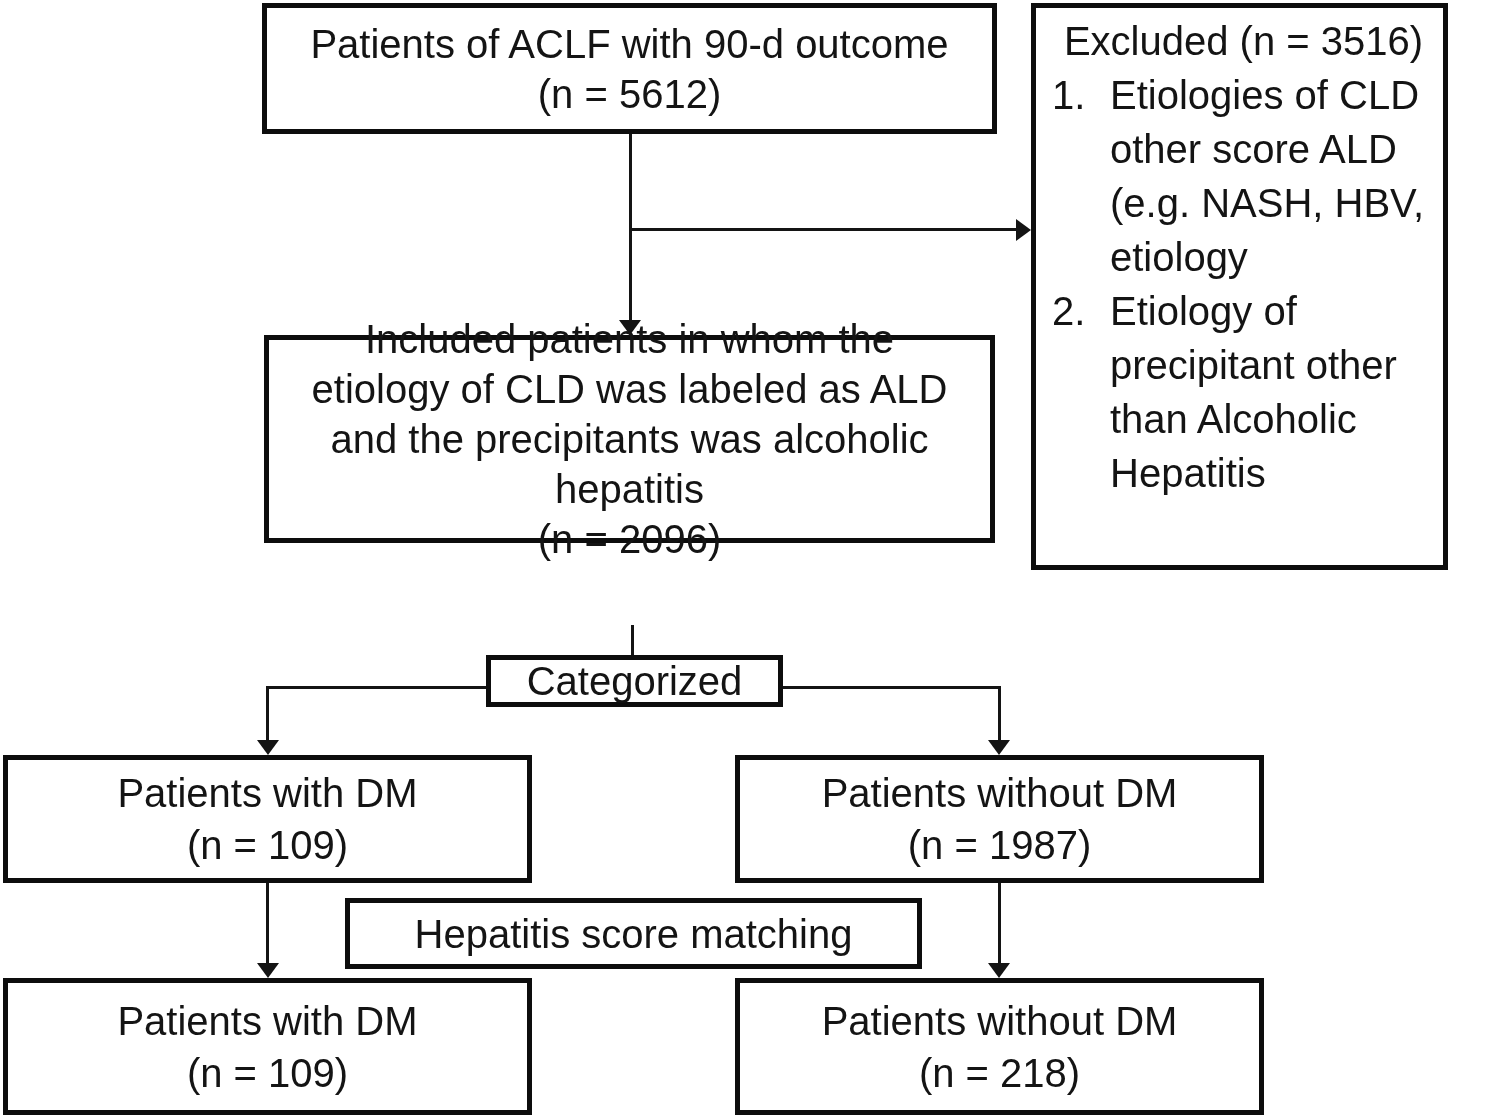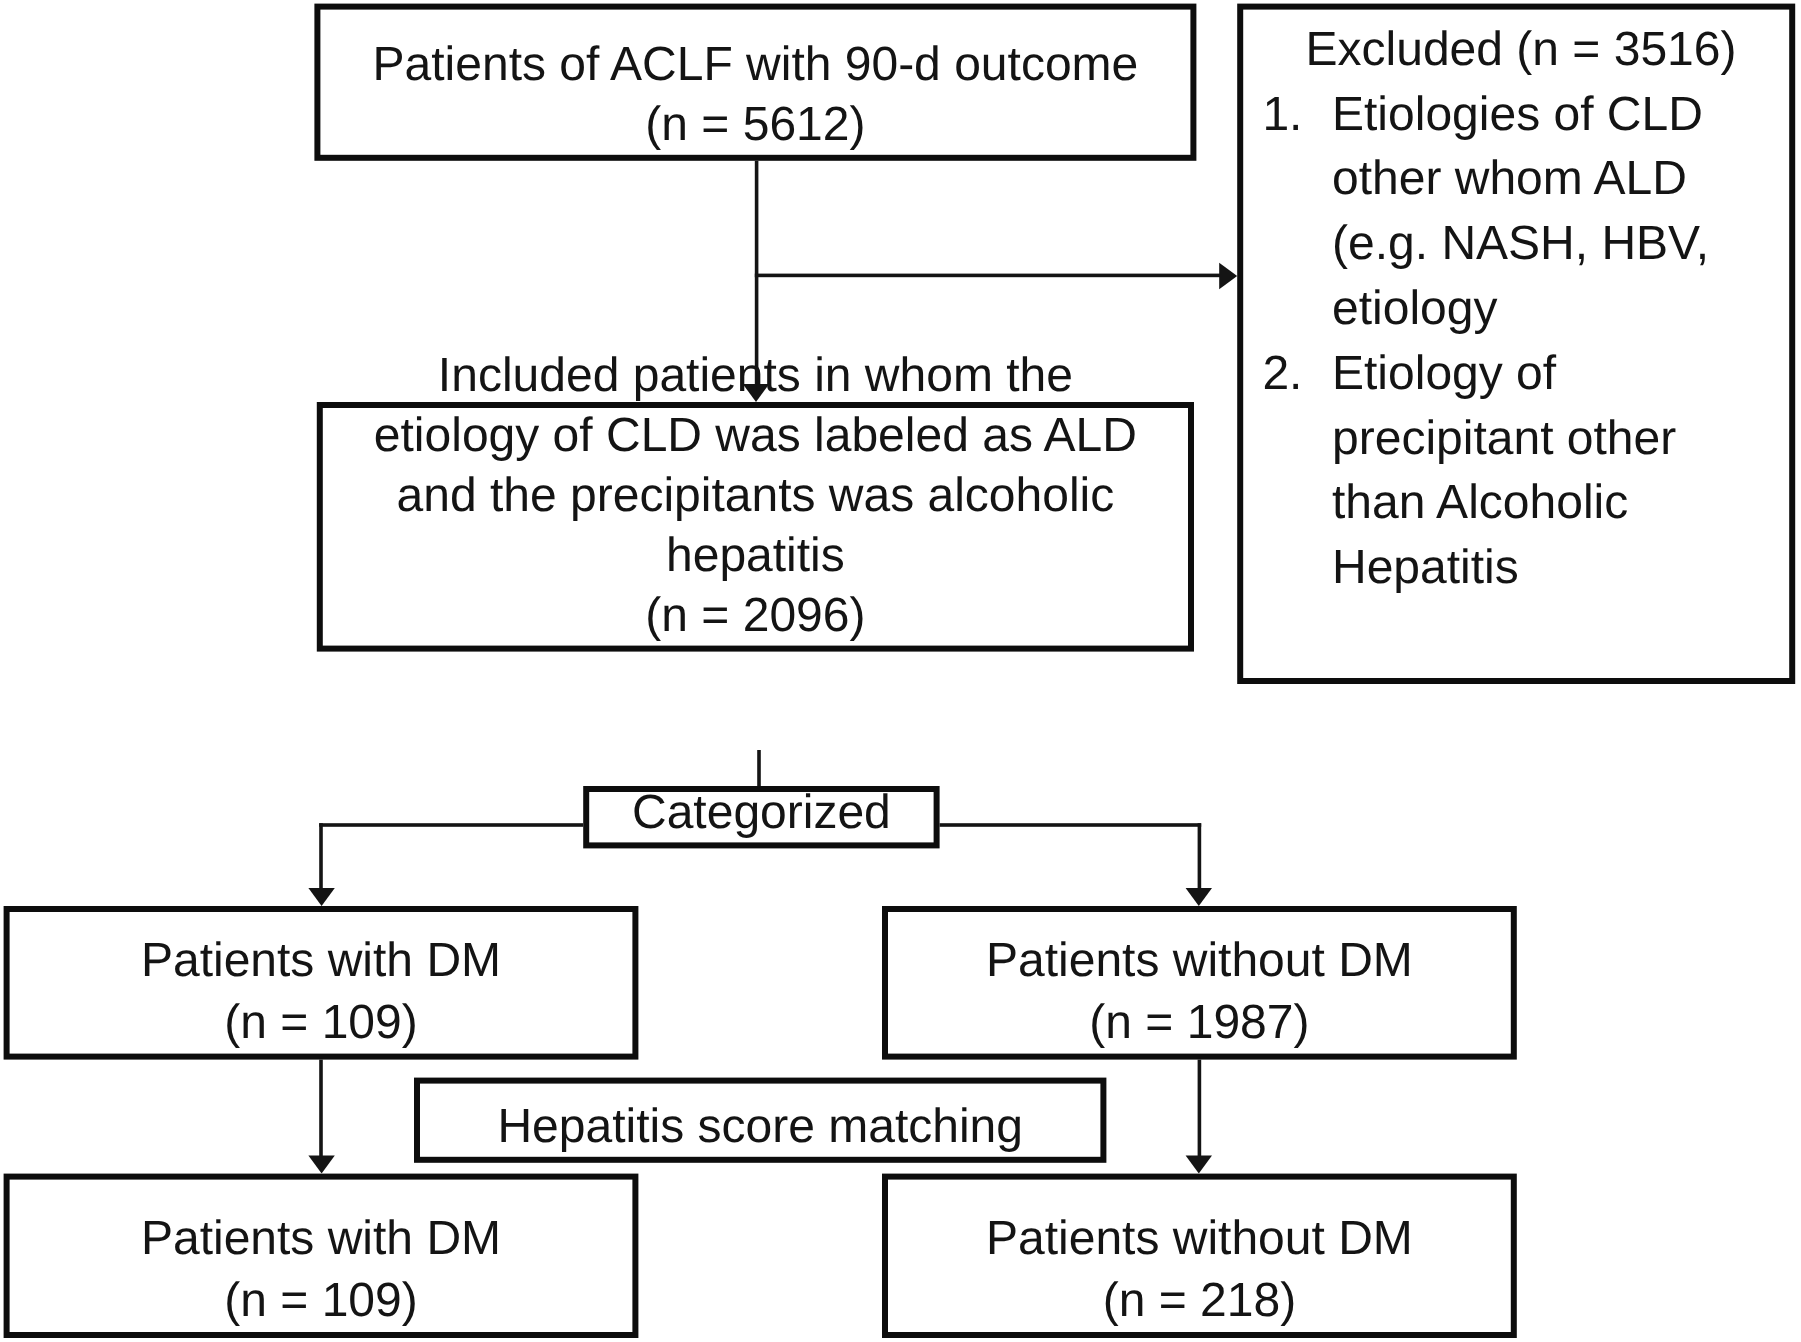--- a/index.html
+++ b/index.html
@@ -13,21 +13,21 @@
     overflow: hidden;
   }
   .box {
     position: absolute;
     background: #ffffff;
     border: 5px solid #0d0d0d;
     box-sizing: border-box;
     display: flex;
     flex-direction: column;
     align-items: center;
-    justify-content: flex-end;
+    justify-content: center;
     text-align: center;
     font-size: 40px;
     line-height: 50px;
     color: #141414;
   }
   .box .bline { white-space: nowrap; }
   
   .box.excluded {
     justify-content: flex-start;
     align-items: stretch;
@@ -78,27 +78,27 @@
   <div class="arrow-down" style="left:257px; top:963px;"></div>
 
   <div class="line" style="left:998px; top:881px; width:3px; height:84px;"></div>
   <div class="arrow-down" style="left:988px; top:963px;"></div>
 
   <div class="box" style="left:262px; top:3px; width:735px; height:131px;">
     <div class="bline">Patients of ACLF with 90-d outcome</div>
     <div class="bline">(n = 5612)</div>
   </div>
 
-  <div class="box excluded" style="left:1031px; top:3px; width:465px; height:567px;">
+  <div class="box excluded" style="left:1031px; top:3px; width:417px; height:567px;">
     <div class="ex-title">Excluded (n = 3516)</div>
     <div class="ex-item">
       <div class="ex-num">1.</div>
       <div class="ex-lines">
         <div>Etiologies of CLD</div>
-        <div>other whom ALD</div>
+        <div>other score ALD</div>
         <div>(e.g. NASH, HBV,</div>
         <div>etiology</div>
       </div>
     </div>
     <div class="ex-item">
       <div class="ex-num">2.</div>
       <div class="ex-lines">
         <div>Etiology of</div>
         <div>precipitant other</div>
         <div>than Alcoholic</div>

